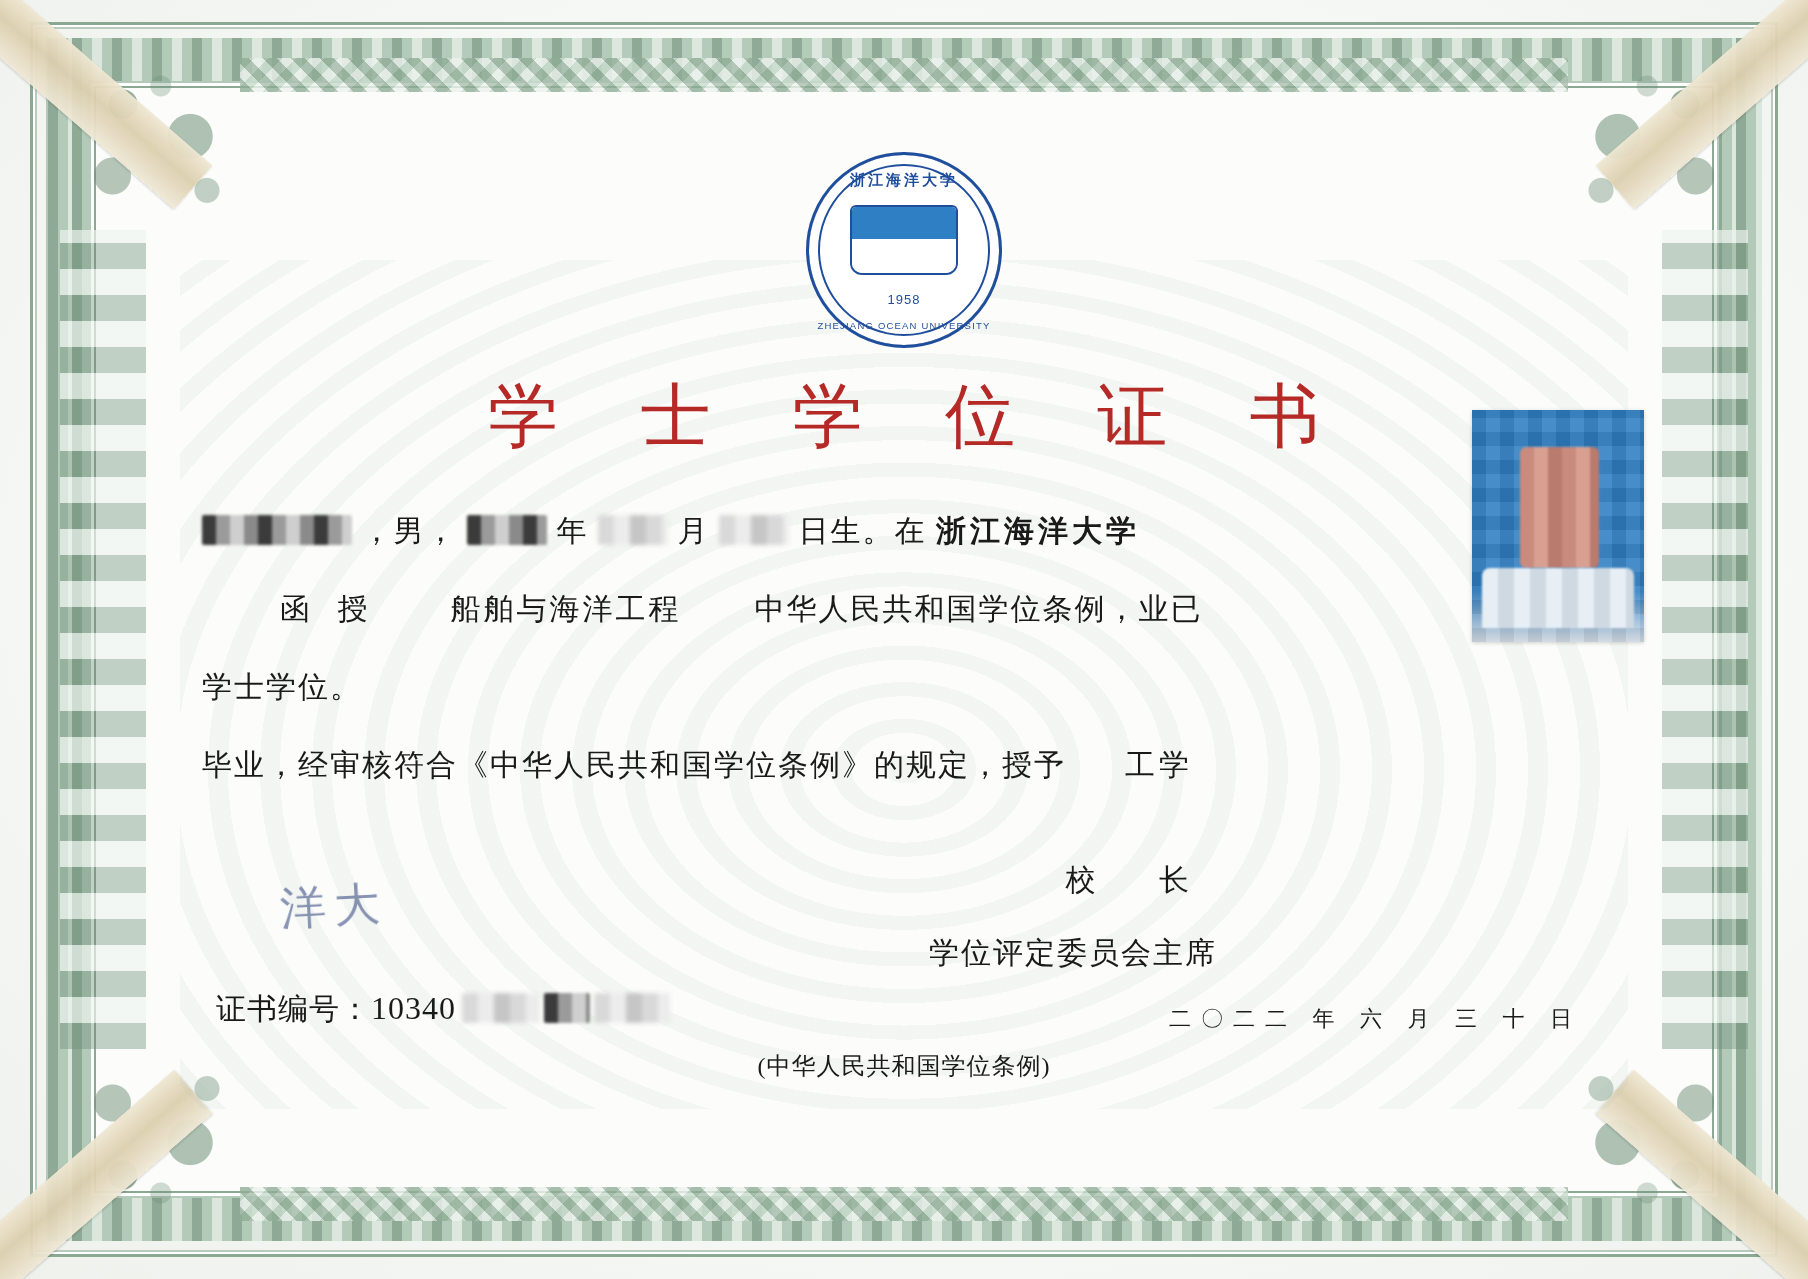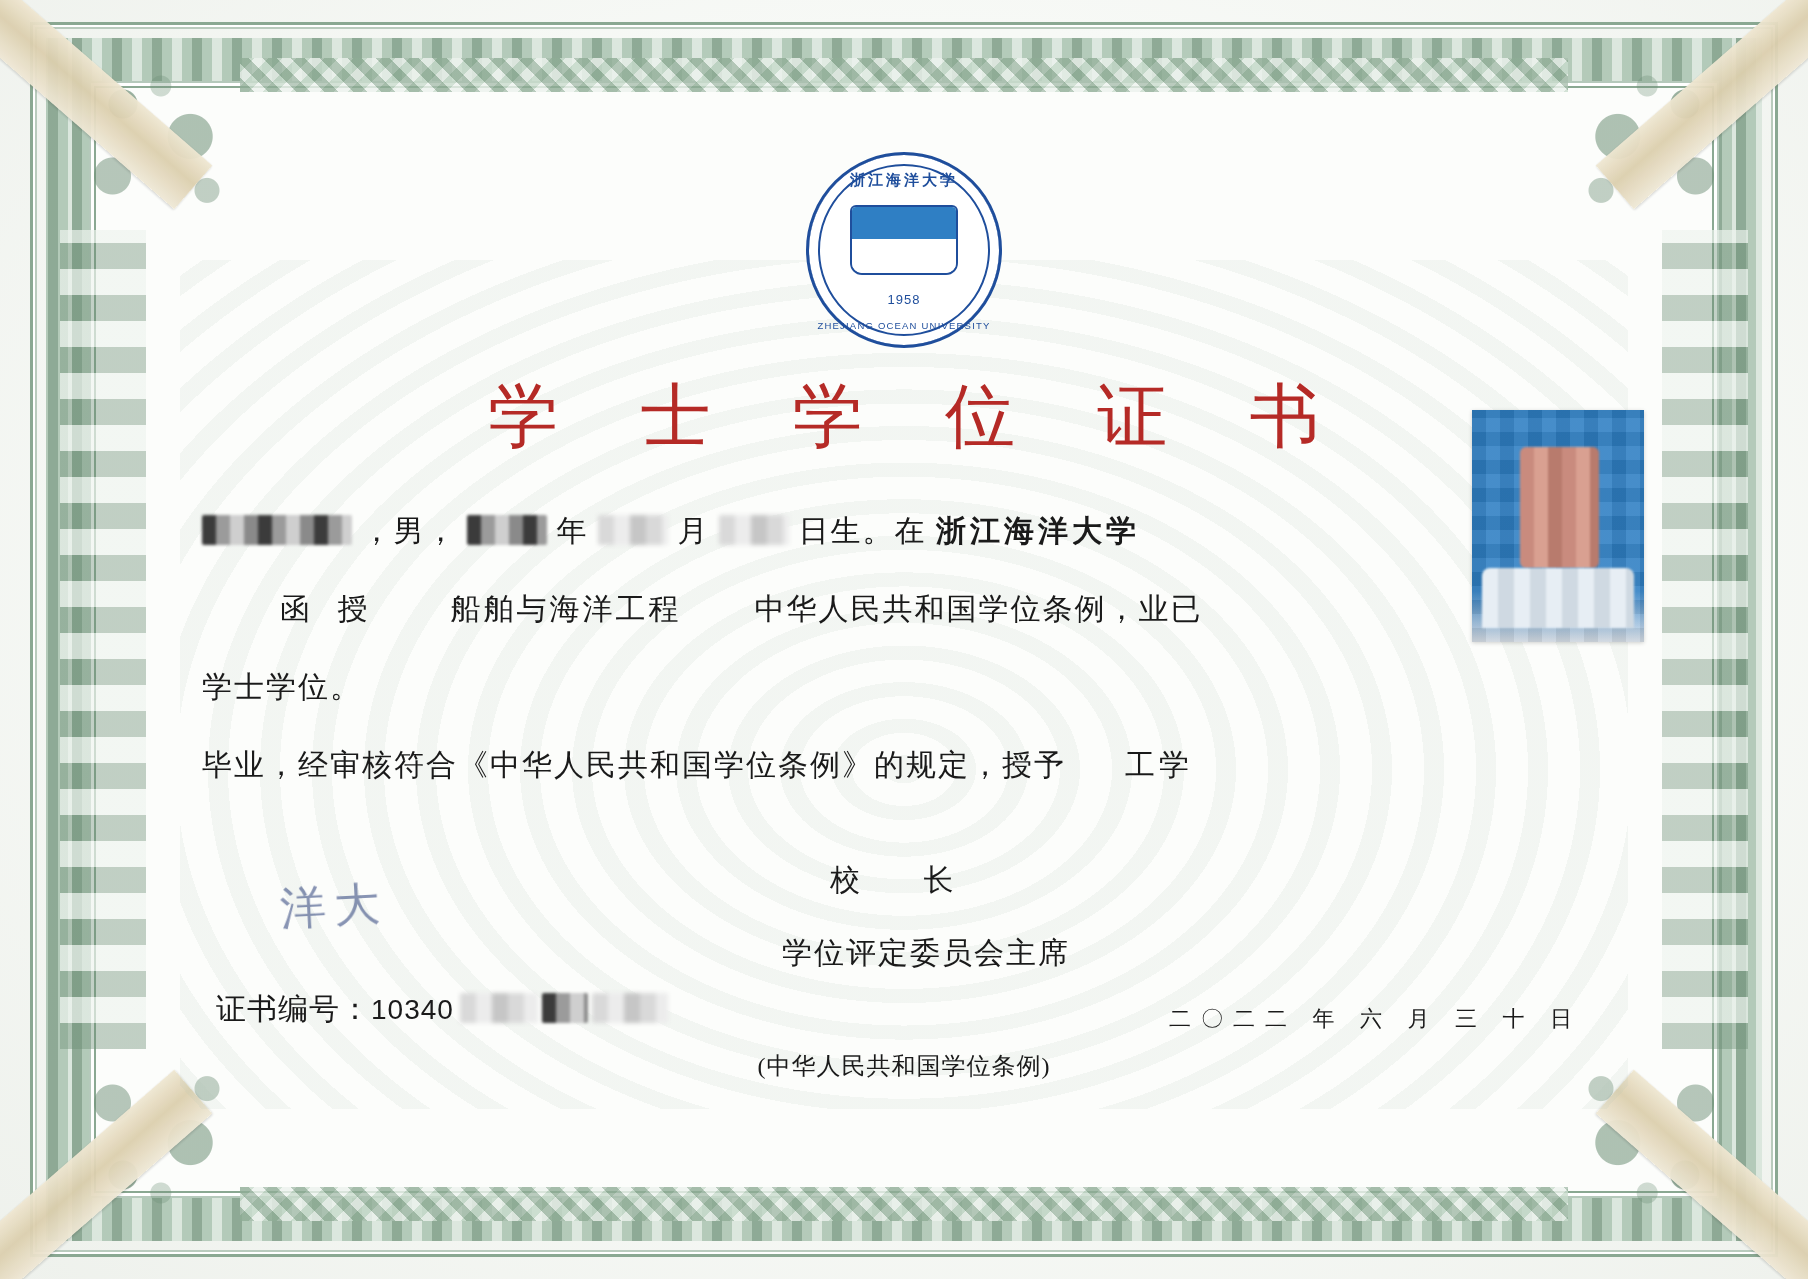--- a/index.html
+++ b/index.html
@@ -292,24 +292,24 @@
     background:
       repeating-linear-gradient(90deg, #e7eef4 0 16px, #cfd9e2 16px 32px),
       #dde5ec;
     border-radius: 8px 8px 0 0;
     filter: blur(1px);
   }
 
   
   .sign-block {
     position: absolute;
-    left: 652px;
+    left: 667px;
     top: 740px;
     width: 420px;
-    text-align: left;
+    text-align: right;
     color: #1a1a1a;
     font-size: 30px;
     letter-spacing: 2px;
     font-family: Liberation Serif, serif;
   }
   .sign-block .principal {
     letter-spacing: 28px;
     padding-left: 48px;
     margin-bottom: 26px;
   }
@@ -338,22 +338,22 @@
   .cert-no {
     position: absolute;
     left: 86px;
     bottom: 130px;
     font-size: 30px;
     color: #1a1a1a;
     letter-spacing: 1px;
     white-space: nowrap;
   }
   .cert-no .digits {
-    font-family: Liberation Sans, sans-serif;
-    font-size: 28px;
+    font-family: Liberation Serif, serif;
+    font-size: 32px;
   }
   .date {
     position: absolute;
     right: 96px;
     bottom: 126px;
     font-size: 22px;
     color: #1a1a1a;
     letter-spacing: 10px;
     white-space: nowrap;
   }

